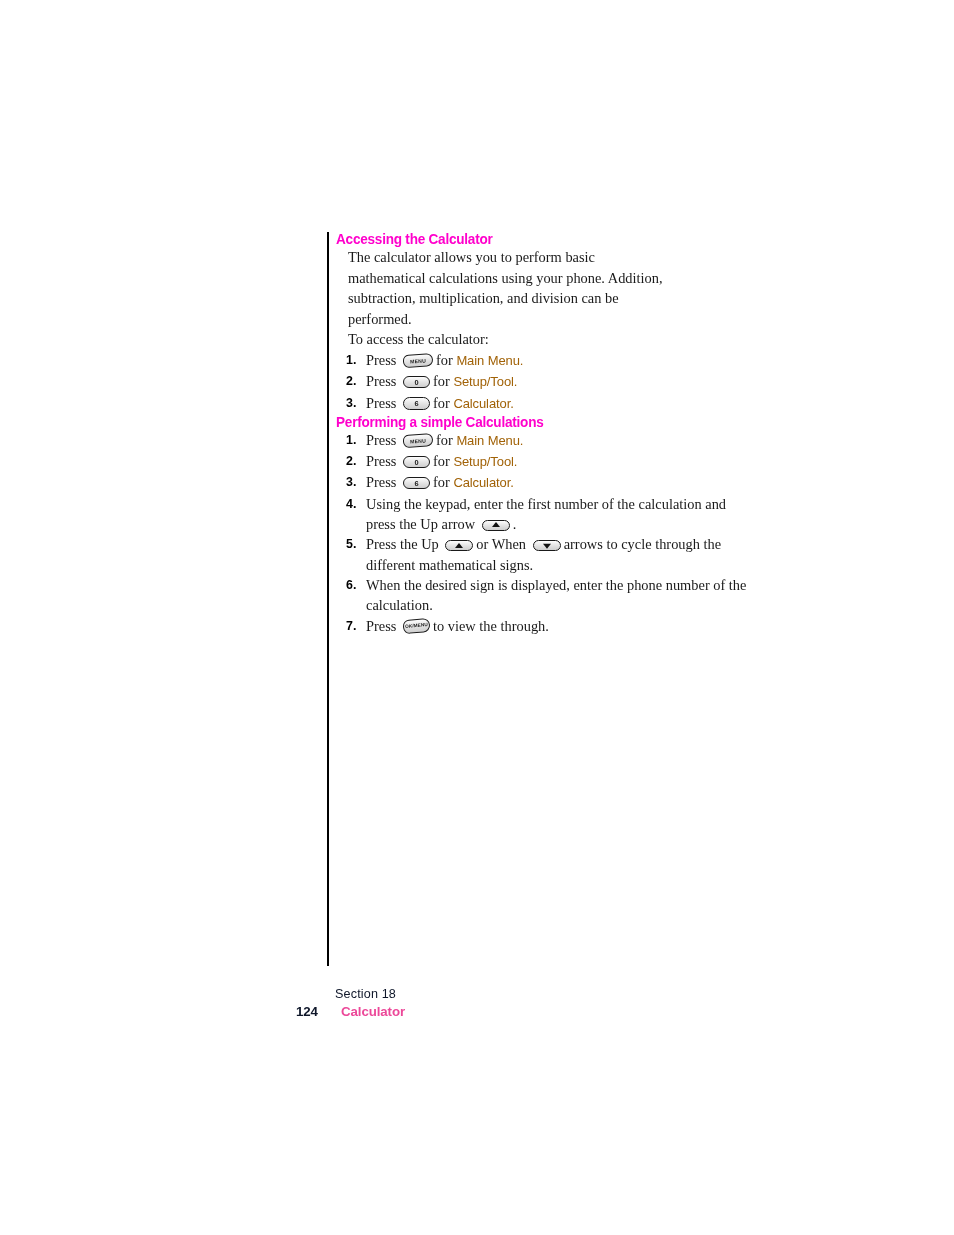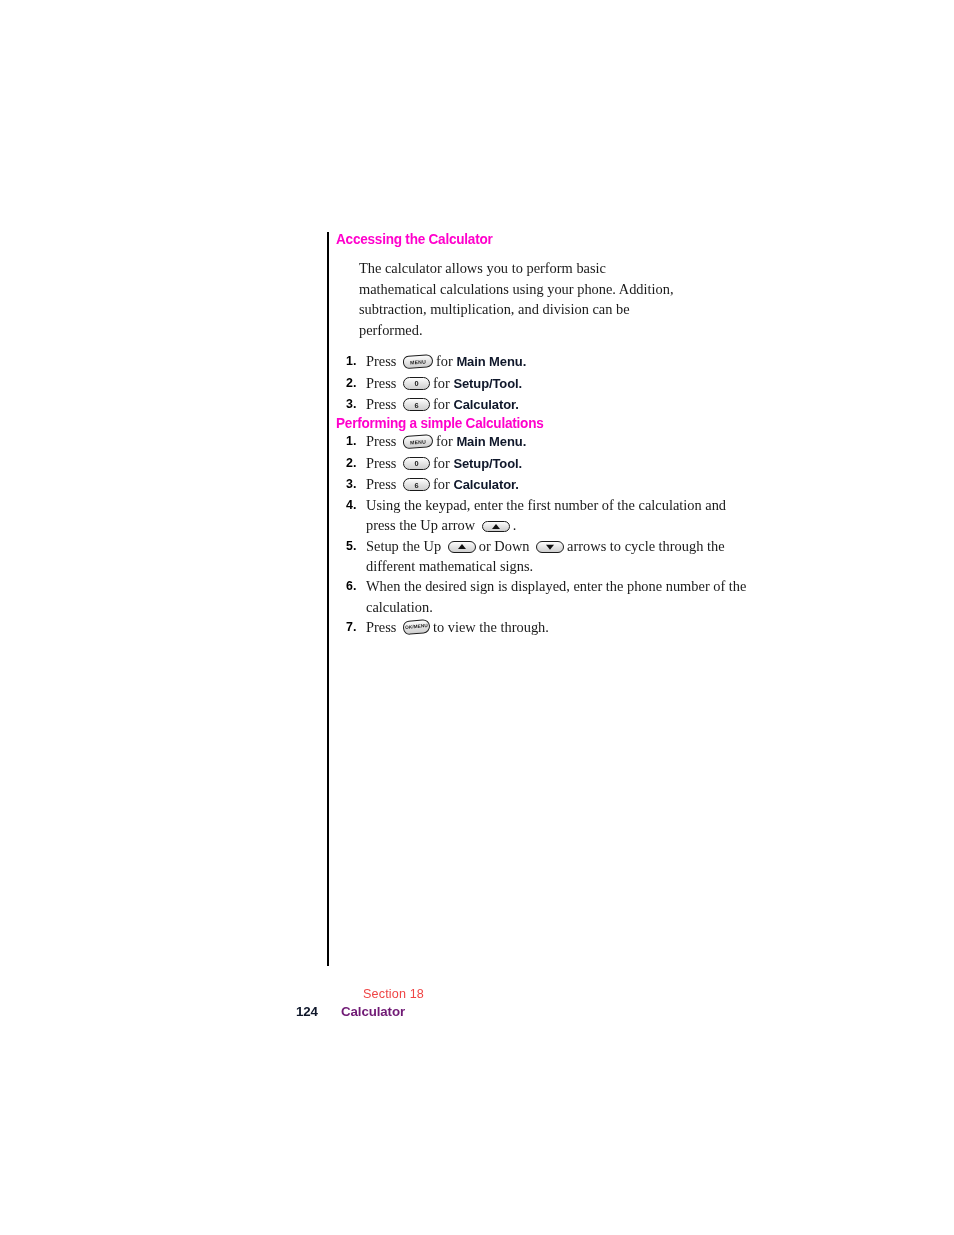--- a/index.html
+++ b/index.html
@@ -50,21 +50,21 @@
     font-size: 14.6px;
     letter-spacing: -0.25px;
     color: #ff00cc;
     transform: scaleX(0.93);
     transform-origin: left center;
     white-space: nowrap;
   }
   h2.heading-2 { margin-top: 0; }
 
   p.body-para {
-    margin: 11px;
+    margin: 0;
     font-family: "Liberation Serif", serif;
     font-size: 14.4px;
     line-height: 20.6px;
     color: #1a1a1a;
     padding-left: 12px;
     width: 318px;
   }
 
   
   ol.steps {
@@ -86,24 +86,24 @@
     left: 10px;
     top: 0;
     font-family: "Liberation Sans", sans-serif;
     font-weight: bold;
     font-size: 12.4px;
     color: #000000;
   }
   .step-text { display: block; }
   .tgt {
     font-family: "Liberation Sans", sans-serif;
-    font-weight: bold;
+    font-weight: normal;
     font-size: 13px;
     letter-spacing: -0.1px;
-    color: #0f172a;
+    color: #a16207;
   }
 
   
   .key {
     display: inline-block;
     vertical-align: -2px;
     position: relative;
     border: 1.2px solid #1a1a1a;
     background: linear-gradient(#fdfdfd 0%, #e2e2e2 55%, #cfcfcf 100%);
     box-sizing: border-box;
@@ -184,62 +184,63 @@
 
   
   #footer {
     position: absolute;
     left: 296px;
     top: 986px;
     width: 320px;
     font-family: "Liberation Sans", sans-serif;
   }
   #footer .sect-line {
-    margin-left: 67px;
+    margin-left: 39px;
     font-size: 12.6px;
-    color: #ef4444;
+    color: #0f172a;
     letter-spacing: 0.15px;
     line-height: 17px;
   }
   #footer .pg-row {
     display: flex;
     align-items: baseline;
     line-height: 17px;
   }
   #footer .pg-num {
     width: 45px;
     font-size: 13.3px;
     font-weight: bold;
     color: #0f172a;
     letter-spacing: -0.1px;
   }
   #footer .pg-title {
     font-size: 13.3px;
     font-weight: bold;
-    color: #701a75;
+    color: #ec4899;
     letter-spacing: -0.1px;
   }
 
   .sp { margin-top: 12px; }
   .sp-sm { margin-top: 9px; }
   .sp-head { margin-top: 16px; }
 </style>
 </head>
 <body>
 
 <div id="page">
 
   <div id="side-rule"></div>
 
   <div id="content">
 
     <h2 class="section-heading heading-1">Accessing the Calculator</h2>
 
     <p class="body-para sp">The calculator allows you to perform basic mathematical calculations using your phone. Addition, subtraction, multiplication, and division can be performed.</p>
 
+    <p class="body-para sp">To access the calculator:</p>
 
     <ol class="steps sp-sm">
 
       <li>
         <span class="num">1.</span>
         <span class="step-text"><span>Press </span><span class="key key-menu"><span class="kl">MENU</span></span><span>for</span>
           <span class="tgt">Main Menu.</span></span>
       </li>
 
       <li>
@@ -278,21 +279,21 @@
           <span class="tgt">Calculator.</span></span>
       </li>
 
       <li>
         <span class="num">4.</span>
         <span class="step-text"><span>Using the keypad, enter the first number of the calculation and press the Up arrow </span><span class="key key-arrow up"><span class="tri"></span></span><span>.</span></span>
       </li>
 
       <li>
         <span class="num">5.</span>
-        <span class="step-text"><span>Setup the Up </span><span class="key key-arrow up"><span class="tri"></span></span><span>or Down </span><span class="key key-arrow down"><span class="tri"></span></span><span>arrows to cycle through the different mathematical signs.</span></span>
+        <span class="step-text"><span>Press the Up </span><span class="key key-arrow up"><span class="tri"></span></span><span>or When </span><span class="key key-arrow down"><span class="tri"></span></span><span>arrows to cycle through the different mathematical signs.</span></span>
       </li>
 
       <li>
         <span class="num">6.</span>
         <span class="step-text">When the desired sign is displayed, enter the phone number of the calculation.</span>
       </li>
 
       <li>
         <span class="num">7.</span>
         <span class="step-text"><span>Press </span><span class="key key-ok"><span class="kl">OK/MENU</span></span><span>to view the through.</span></span>

